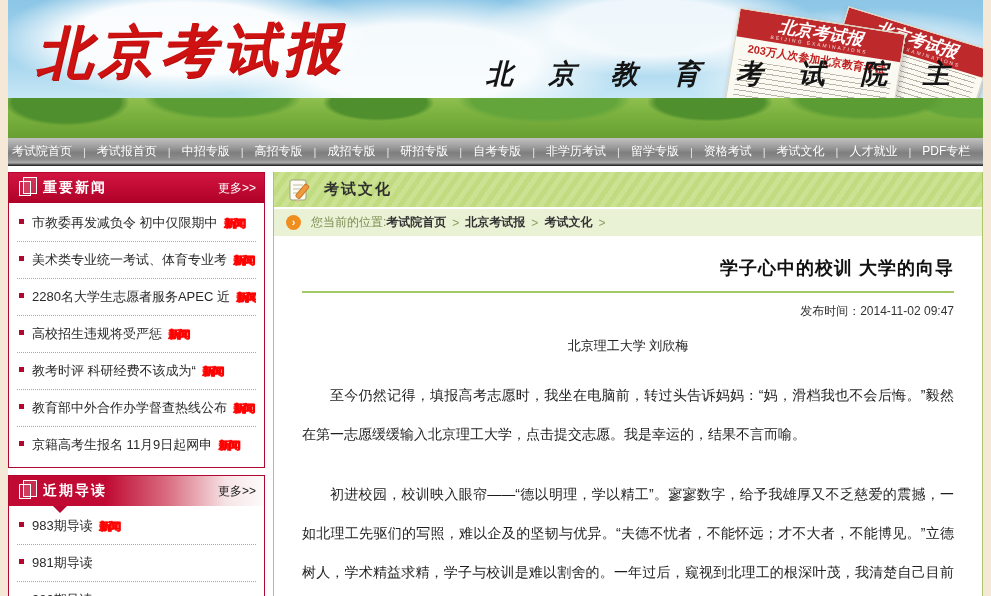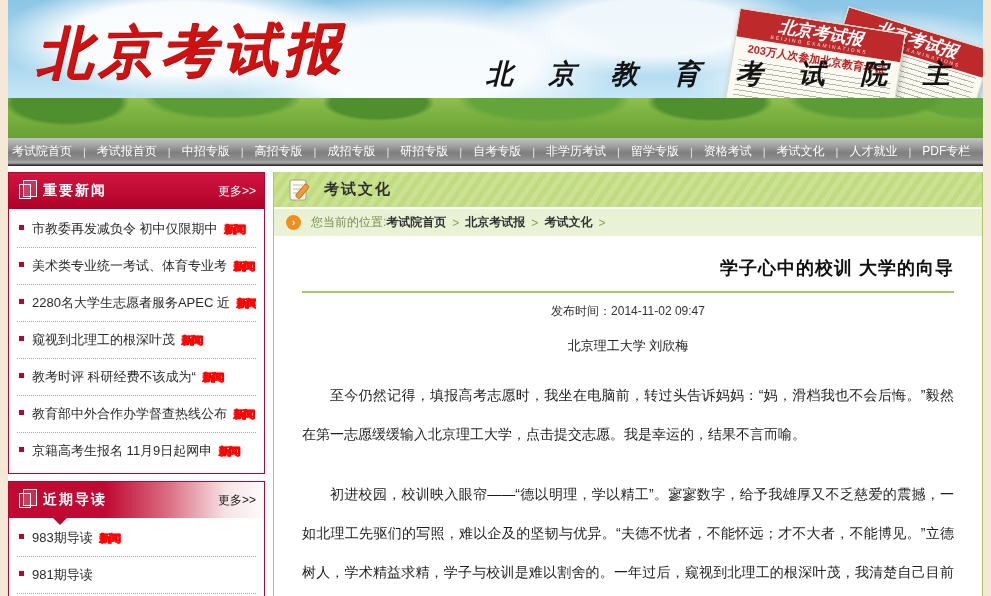--- a/index.html
+++ b/index.html
@@ -57,21 +57,21 @@
   .nav li:last-child .sep { display:none; }
 
   
   .content { display:flex; align-items:flex-start; margin-top:6px; }
   .side { width:257px; flex:0 0 257px; margin-right:8px; }
   .main { flex:1; border-left:1px solid #A9C86A; border-right:1px solid #A9C86A; min-height:556px; background:#fff; }
 
   
   .sbox { border:1px solid #B2062E; background:#fff; }
   .sbox + .sbox { margin-top:7px; border-bottom:none; }
-  .shead { position:relative; height:36px; display:flex; align-items:center; padding:0 8px 0 10px;
+  .shead { position:relative; height:30px; display:flex; align-items:center; padding:0 8px 0 10px;
     background:linear-gradient(180deg,#D01540 0%,#C00A33 55%,#AE0129 100%); }
   .shead.fade { background:linear-gradient(90deg,#C00A33 0%,#C00A33 38%,#D96C80 62%,#F6E3E5 85%,#FDFBFB 100%); }
   .shead.fade::after { content:""; position:absolute; left:44px; bottom:-7px;
     border-left:7px solid transparent; border-right:7px solid transparent; border-top:7px solid #B80731; }
   .book-icon { position:relative; width:12px; height:15px; border:1px solid #fff; margin-right:12px; background:rgba(255,255,255,.08); }
   .book-icon::after { content:""; position:absolute; left:3px; top:-5px; width:12px; height:15px;
     border:1px solid #fff; background:rgba(255,255,255,.15); }
   .stitle { color:#fff; font-size:14px; font-weight:bold; letter-spacing:2px; flex:1; }
   .smore { font-size:12px; color:#fff; text-decoration:none; cursor:pointer; }
   .smore.dark { color:#222; }
@@ -90,21 +90,21 @@
   .crumbbar { height:27px; display:flex; align-items:center; background:#EAF2D6; padding-left:12px;
     font-size:12px; color:#7C8C50; }
   .crumb-circle { width:15px; height:15px; border-radius:50%; background:#F08E1D; color:#fff; font-weight:bold;
     font-size:11px; line-height:15px; text-align:center; margin-right:10px; }
   .crumbbar a { color:#333; font-weight:bold; text-decoration:none; cursor:pointer; }
   .crumbbar .csep { padding:0 6px; color:#8BA15E; }
 
   .article { padding:20px 28px 0; }
   .a-title { text-align:right; font-size:18px; font-weight:bold; color:#111; letter-spacing:1px; }
   .a-rule { border:none; border-top:2px solid #A3C866; margin:11px 0 10px; }
-  .a-date { text-align:center; font-size:12px; color:#333; }
+  .a-date { text-align:right; font-size:12px; color:#333; }
   .a-author { text-align:center; font-size:13px; color:#222; margin-top:17px; }
   .a-body p { font-size:14px; line-height:39px; color:#1E1E1E; text-align:justify;
     text-indent:2em; margin-top:21px; }
 </style>
 </head>
 <body>
 
 <div class="wrap">
 
   <div class="banner">
@@ -209,21 +209,21 @@
           <a href="#" class="smore">更多&gt;&gt;</a>
         </div>
         <ul class="slist">
 
             <li class="sitem"><span>市教委再发减负令 初中仅限期中</span><span class="new-badge">新闻</span></li>
 
             <li class="sitem"><span>美术类专业统一考试、体育专业考</span><span class="new-badge">新闻</span></li>
 
             <li class="sitem"><span>2280名大学生志愿者服务APEC 近</span><span class="new-badge">新闻</span></li>
 
-            <li class="sitem"><span>窥视到北理工的根深叶茂</span><span class="new-badge">新闻</span></li>
+            <li class="sitem"><span>高校招生违规将受严惩</span><span class="new-badge">新闻</span></li>
 
             <li class="sitem"><span>教考时评 科研经费不该成为“</span><span class="new-badge">新闻</span></li>
 
             <li class="sitem"><span>教育部中外合作办学督查热线公布</span><span class="new-badge">新闻</span></li>
 
             <li class="sitem"><span>京籍高考生报名 11月9日起网申</span><span class="new-badge">新闻</span></li>
           </ul>
       </div>
 
       <div class="sbox">

